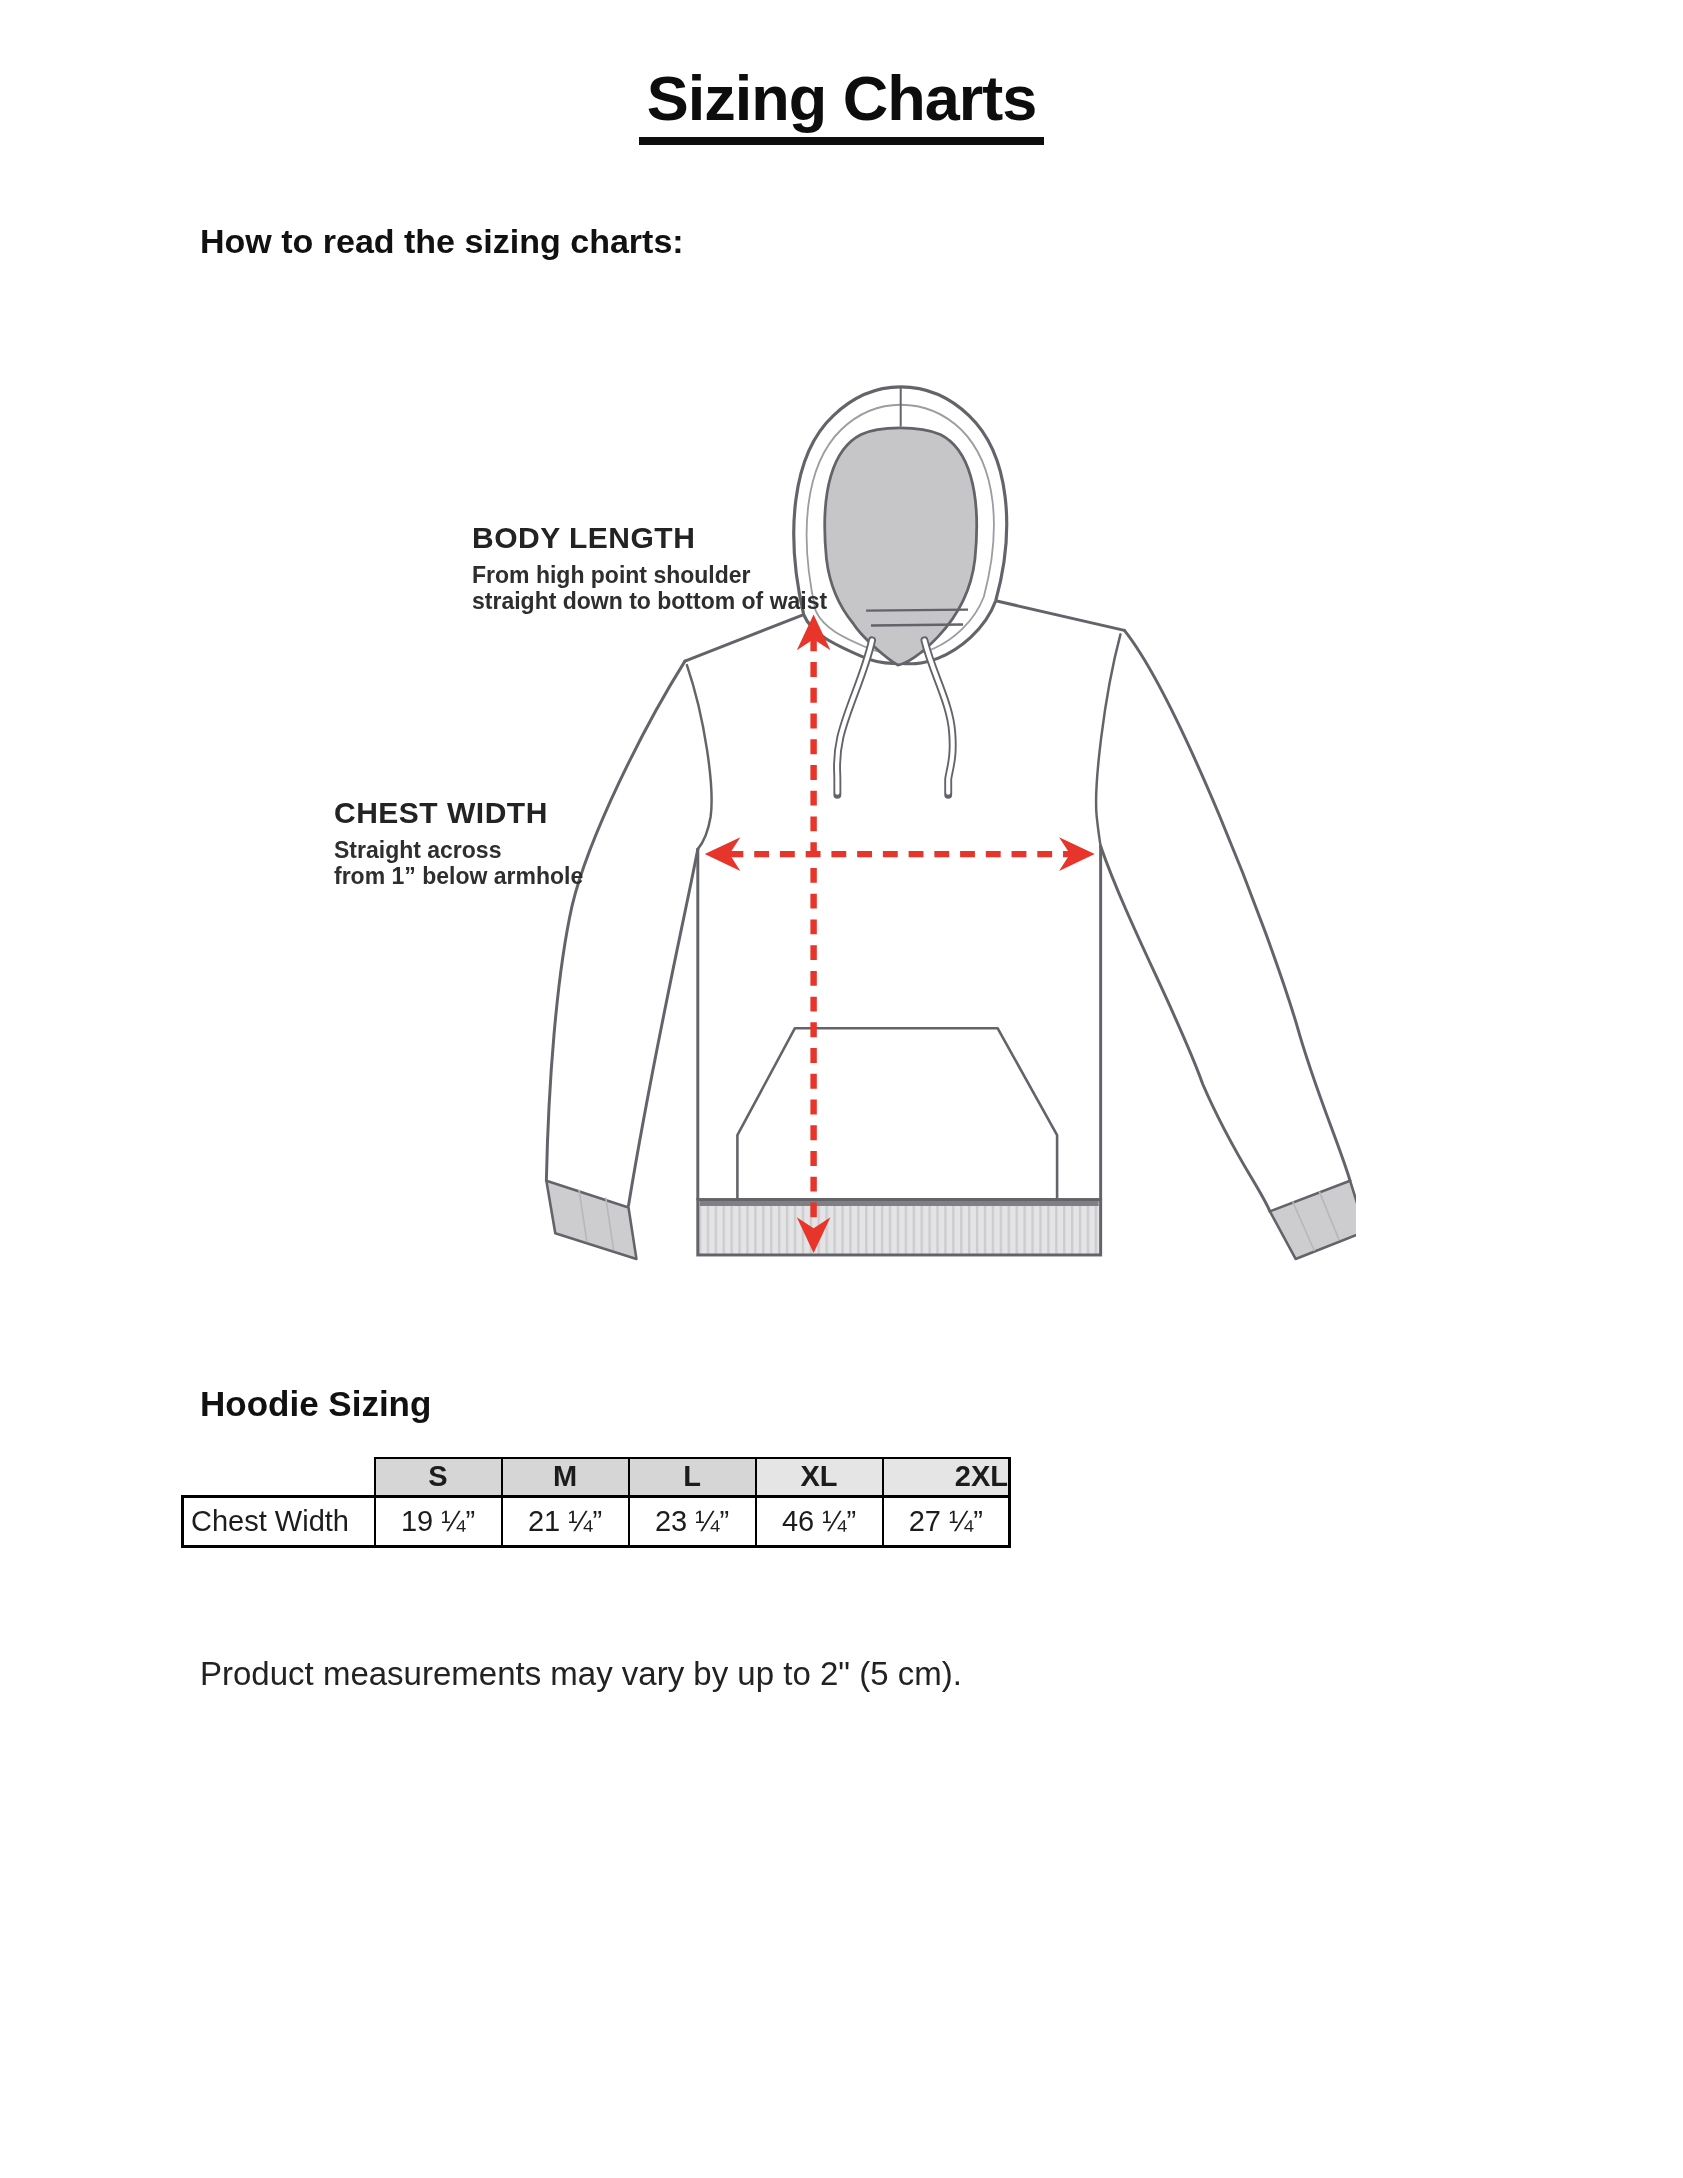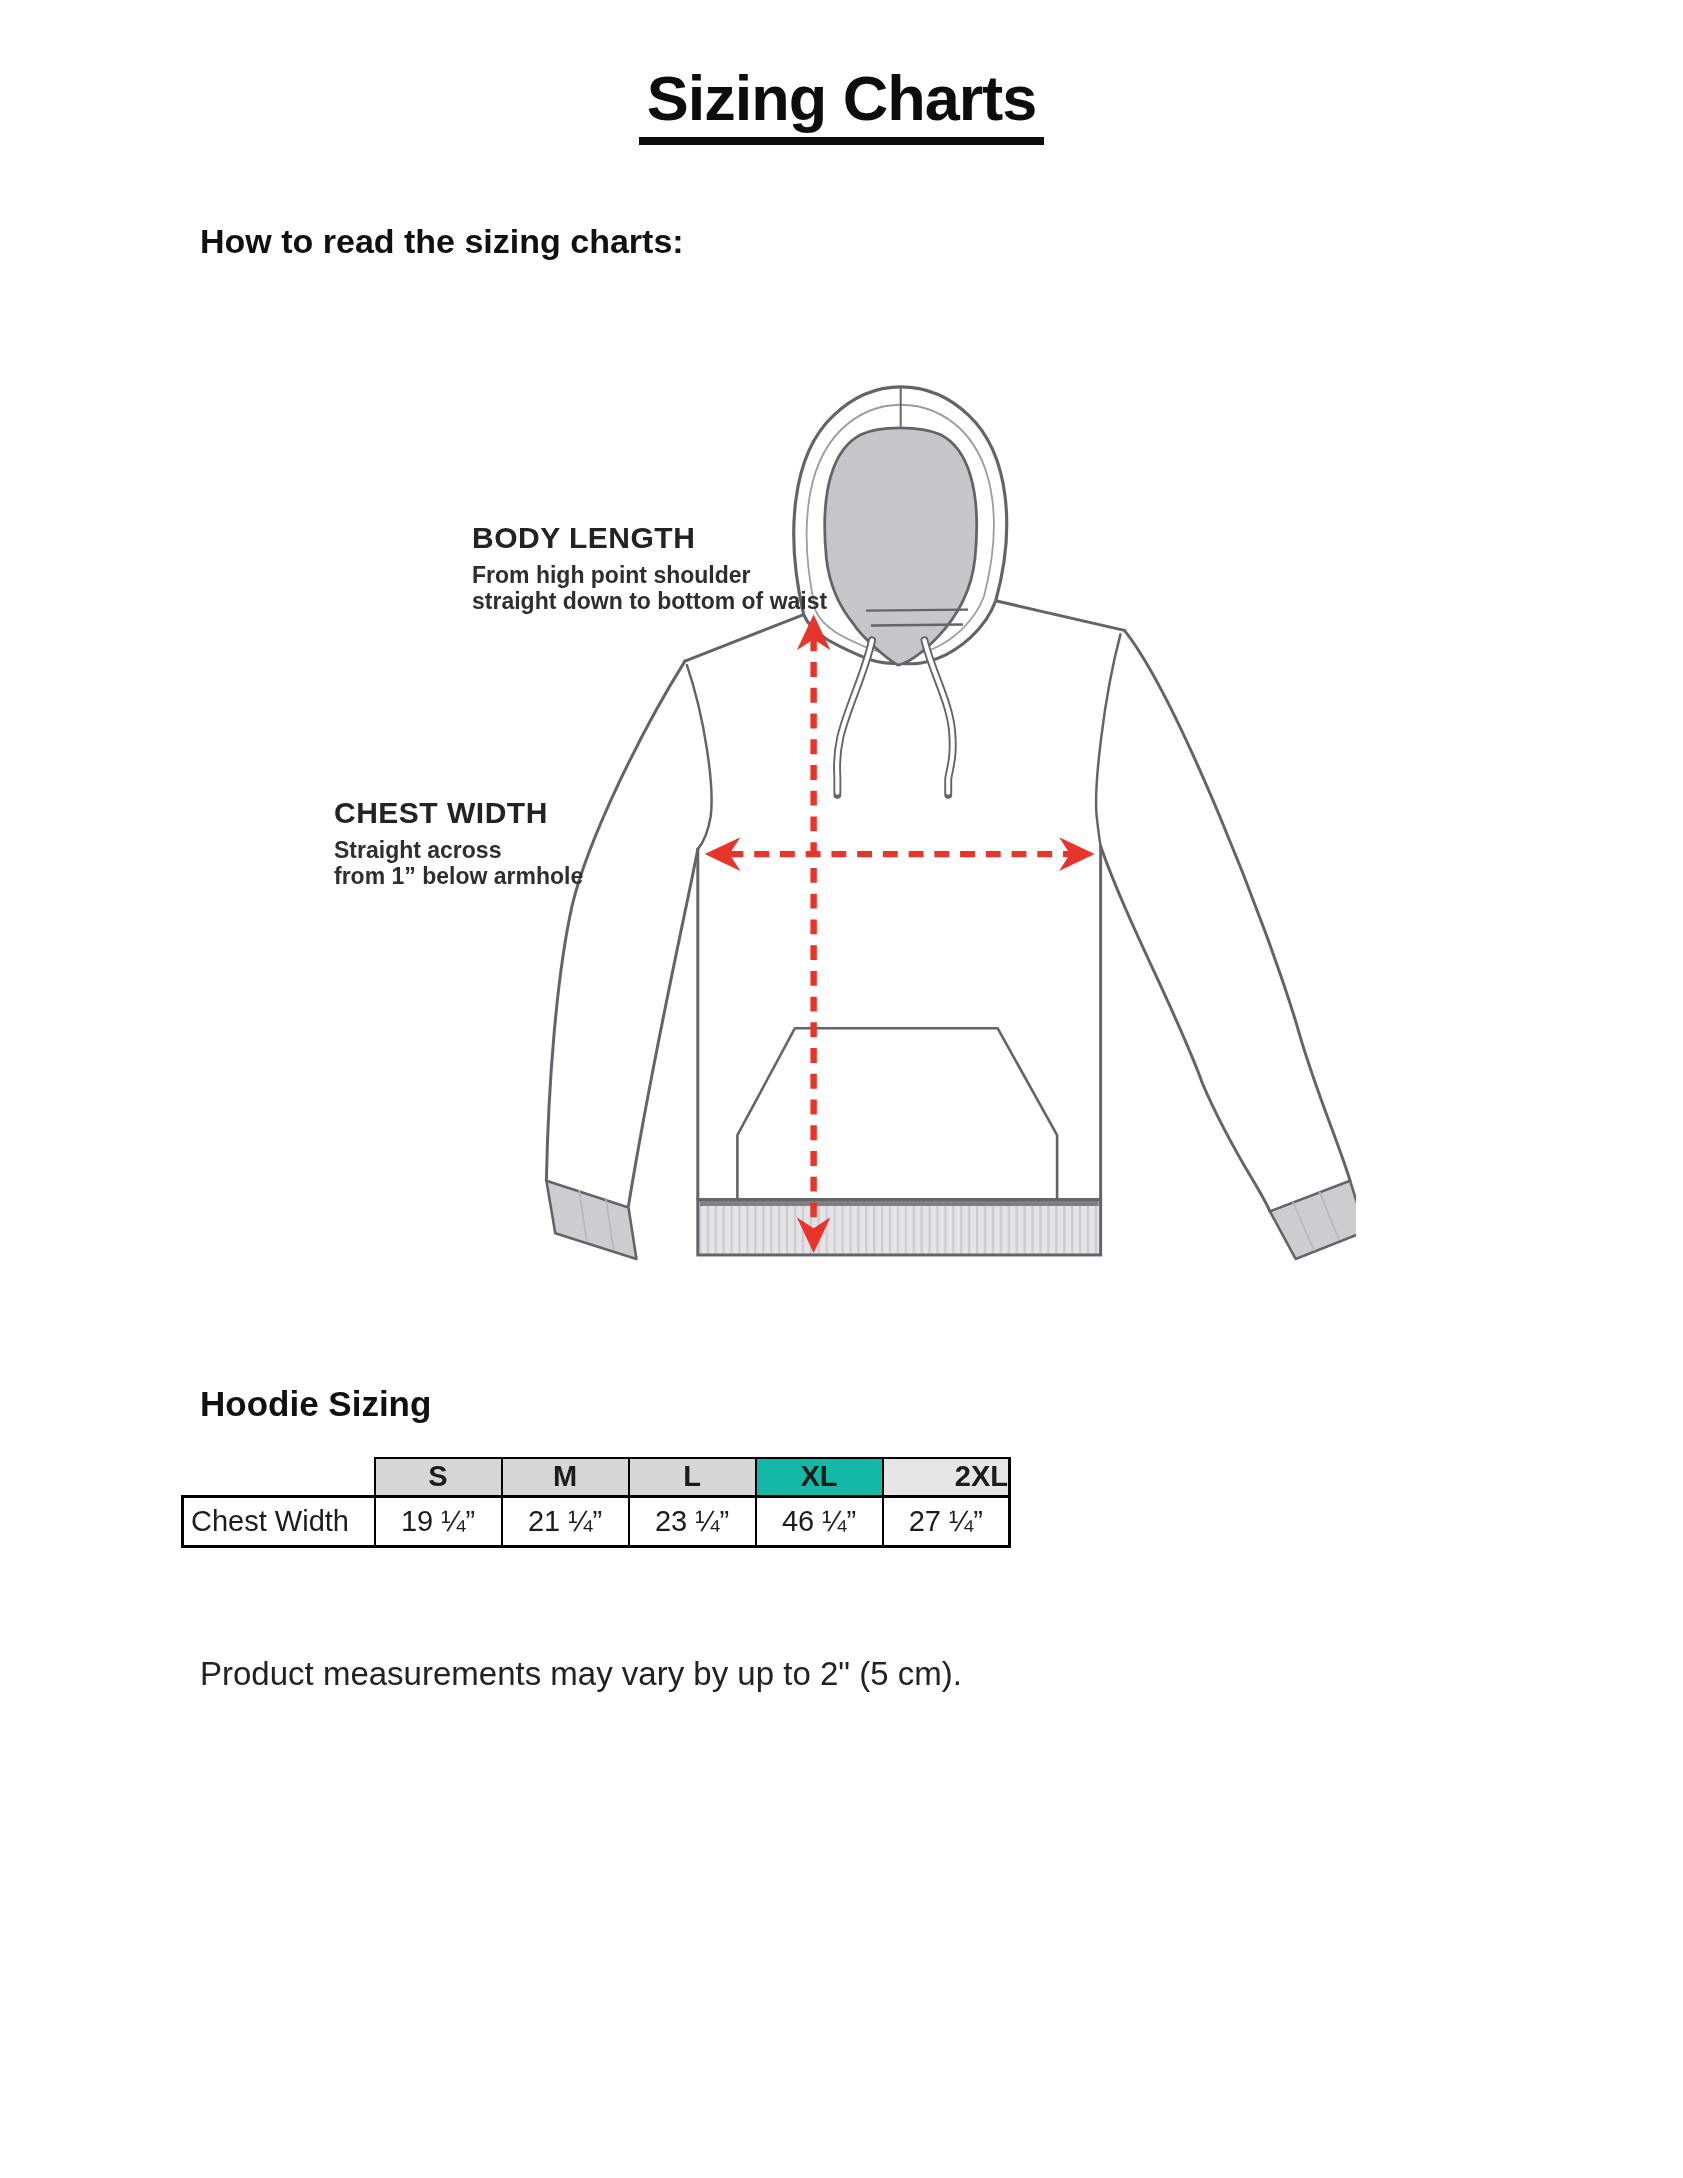--- a/index.html
+++ b/index.html
@@ -146,21 +146,21 @@
 
   <div class="hoodie-sizing-heading">Hoodie Sizing</div>
 
   <table class="size-table">
     <thead>
       <tr>
         <th class="corner"></th>
         <th style="background:#d6d6d6;">S</th>
         <th style="background:#d6d6d6;">M</th>
         <th style="background:#d6d6d6;">L</th>
-        <th style="background:#14b8a6;">XL</th>
+        <th style="background:#e5e5e5;">XL</th>
         <th style="background:#e5e5e5;text-align:right;">2XL</th>
       </tr>
     </thead>
     <tbody>
       <tr>
         <td class="rowlabel">Chest Width</td>
         <td>19 ¼”</td>
         <td>21 ¼”</td>
         <td>23 ¼”</td>
         <td>46 ¼”</td>

